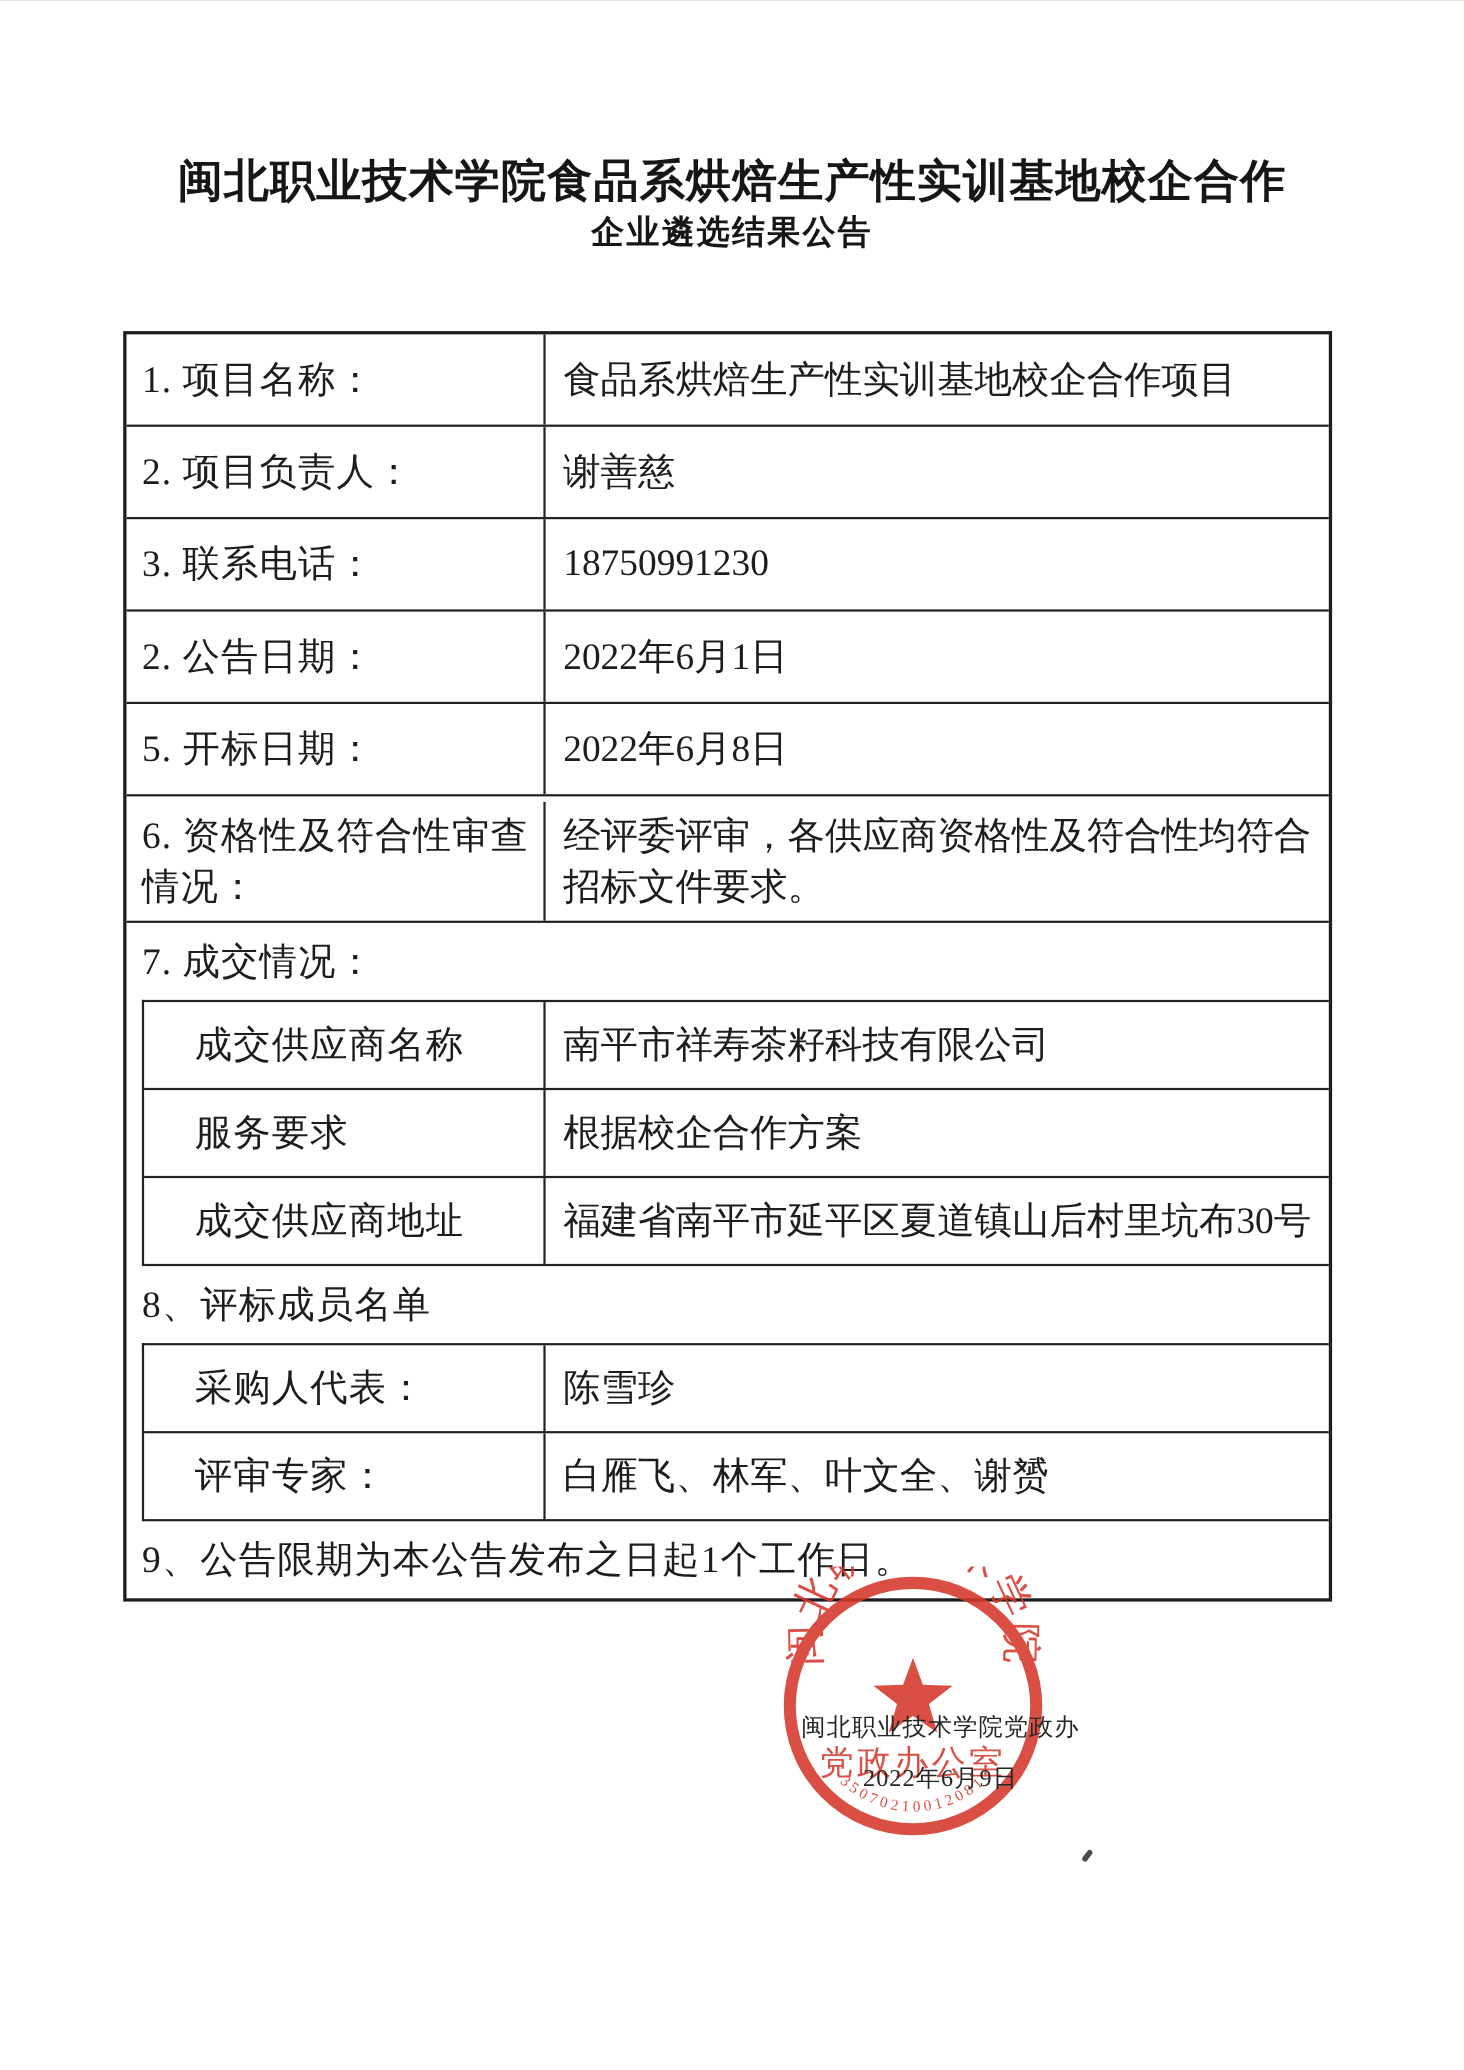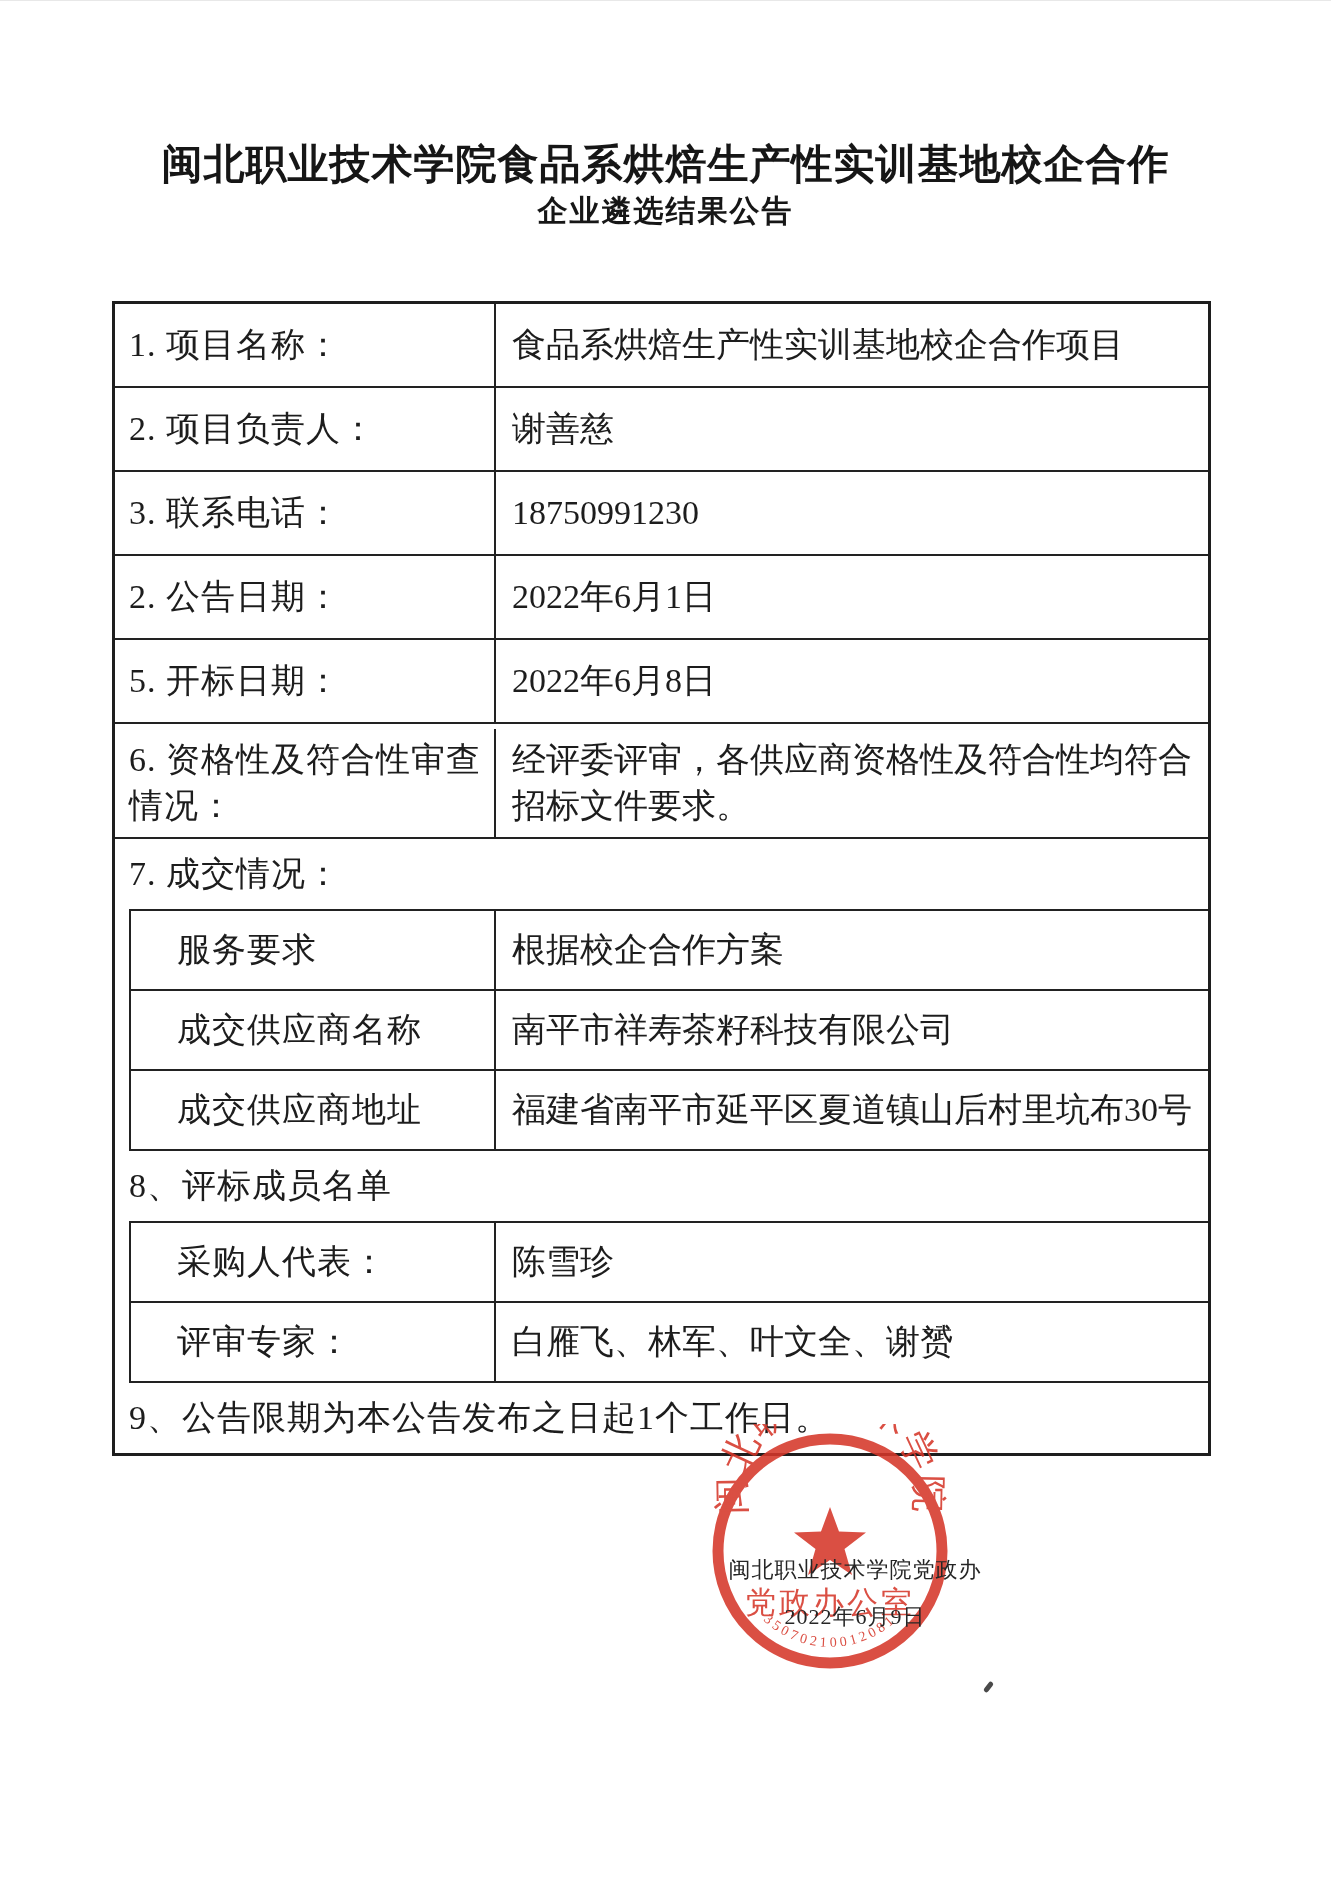--- a/index.html
+++ b/index.html
@@ -116,26 +116,26 @@
       <div class="cell label-cell">6. 资格性及符合性审查情况：</div>
       <div class="cell value-cell">
         <div>经评委评审，各供应商资格性及符合性均符合招标文件要求。</div>
       </div>
     </div>
 
     <div class="section-header">7. 成交情况：</div>
 
     <div class="inner-table">
       <div class="r sub-kv">
+        <div class="cell label-cell">成交供应商名称</div>
+        <div class="cell value-cell">南平市祥寿茶籽科技有限公司</div>
+      </div>
+      <div class="r sub-kv">
         <div class="cell label-cell">服务要求</div>
         <div class="cell value-cell">根据校企合作方案</div>
-      </div>
-      <div class="r sub-kv">
-        <div class="cell label-cell">成交供应商名称</div>
-        <div class="cell value-cell">南平市祥寿茶籽科技有限公司</div>
       </div>
       <div class="r sub-kv">
         <div class="cell label-cell">成交供应商地址</div>
         <div class="cell value-cell">福建省南平市延平区夏道镇山后村里坑布30号</div>
       </div>
     </div>
 
     <div class="section-header">8、评标成员名单</div>
 
     <div class="inner-table">

